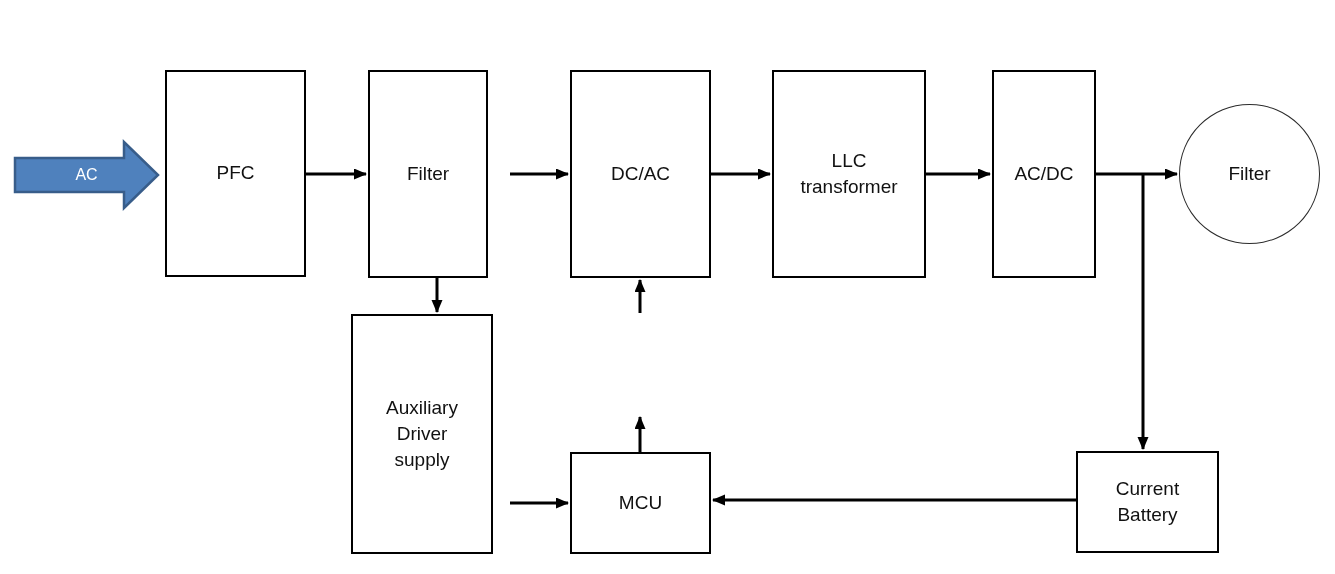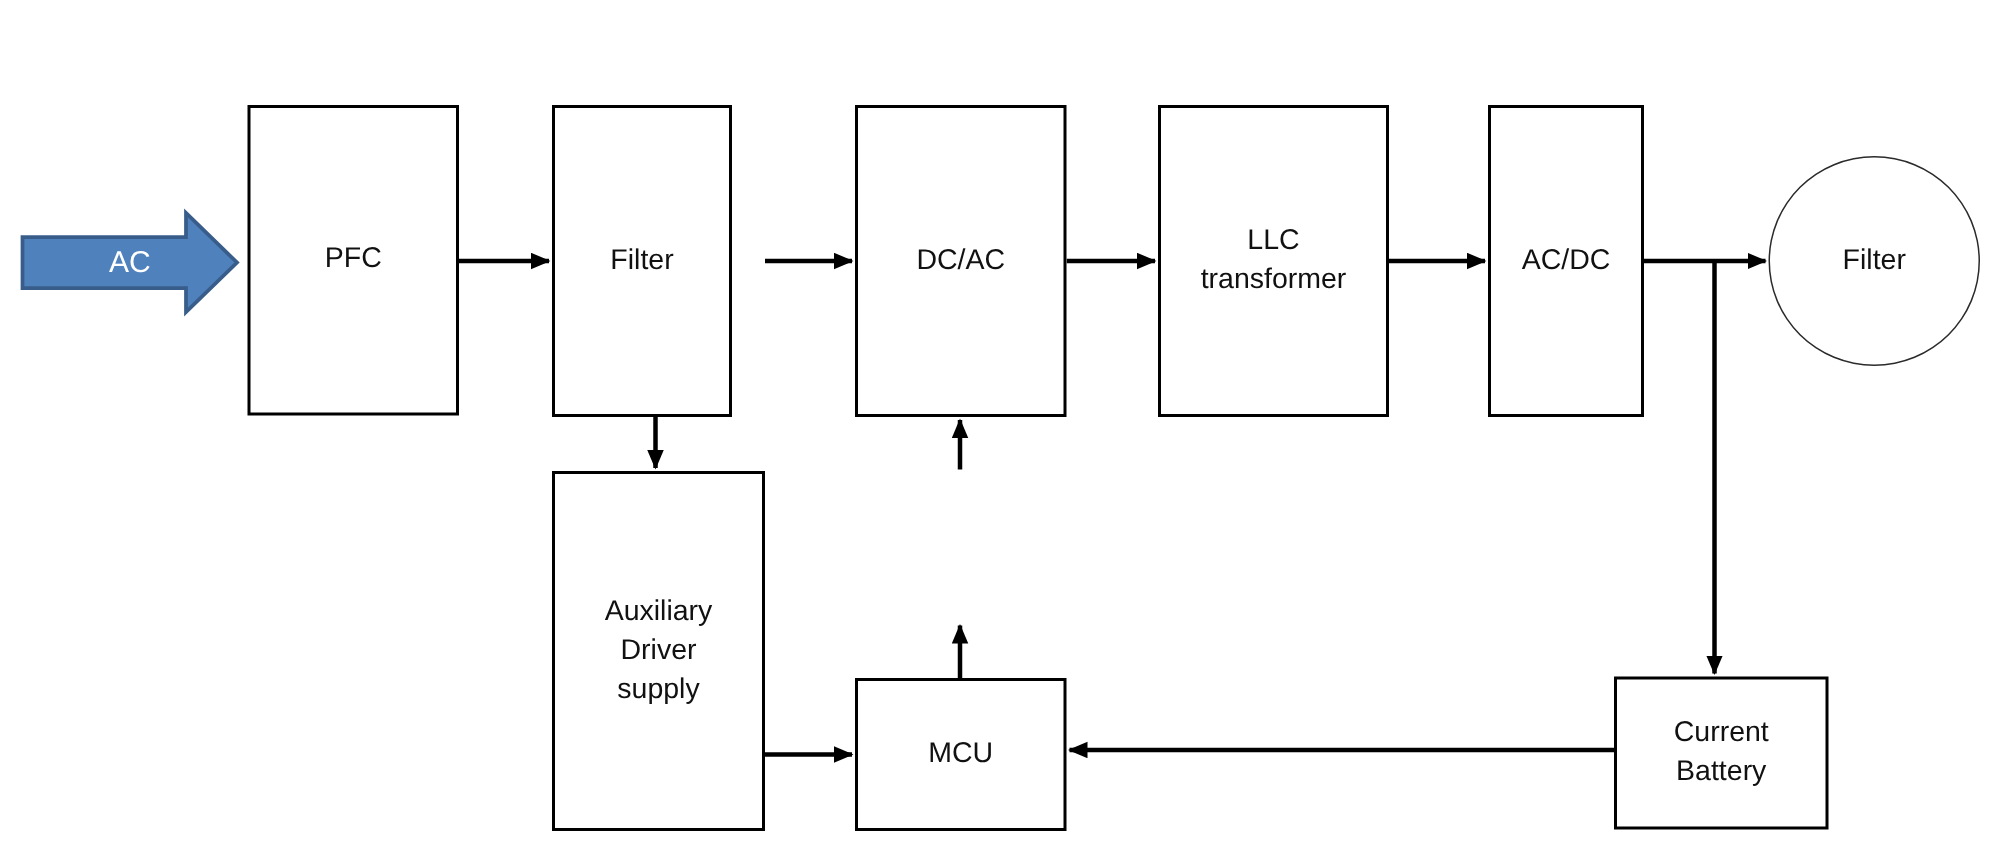--- a/index.html
+++ b/index.html
@@ -32,21 +32,21 @@
   .ac-label {
     position: absolute;
     left: 15px;
     top: 157px;
     width: 143px;
     height: 36px;
     display: flex;
     align-items: center;
     justify-content: center;
     color: #ffffff;
-    font-size: 20px;
+    font-size: 16px;
   }
   .node {
     position: absolute;
     box-sizing: border-box;
     border: 2px solid #000000;
     background: #ffffff;
     display: flex;
     flex-direction: column;
     align-items: center;
     justify-content: center;
@@ -55,21 +55,21 @@
     line-height: 1.38;
     color: #111111;
   }
   .node-pfc     { left: 165px;  top: 70px;  width: 141px; height: 207px; }
   .node-filter  { left: 368px;  top: 70px;  width: 120px; height: 208px; }
   .node-dcac    { left: 570px;  top: 70px;  width: 141px; height: 208px; }
   .node-llc     { left: 772px;  top: 70px;  width: 154px; height: 208px; }
   .node-acdc    { left: 992px;  top: 70px;  width: 104px; height: 208px; }
   .node-battery { left: 1179px; top: 104px; width: 141px; height: 140px;
                   border-radius: 50%; border-width: 1.5px; border-color: #2b2b2b; }
-  .node-aux     { left: 368px;  top: 314px; width: 142px; height: 240px; }
+  .node-aux     { left: 351px;  top: 314px; width: 142px; height: 240px; }
   .node-driver  { left: 570px;  top: 313px; width: 141px; height: 102px; }
   .node-mcu     { left: 570px;  top: 452px; width: 141px; height: 102px; }
   .node-current { left: 1076px; top: 451px; width: 143px; height: 102px; text-align: center; }
 </style>
 </head>
 <body>
 
 <div class="canvas">
 
   <svg class="layer" width="1335" height="574" viewBox="0 0 1335 574">

